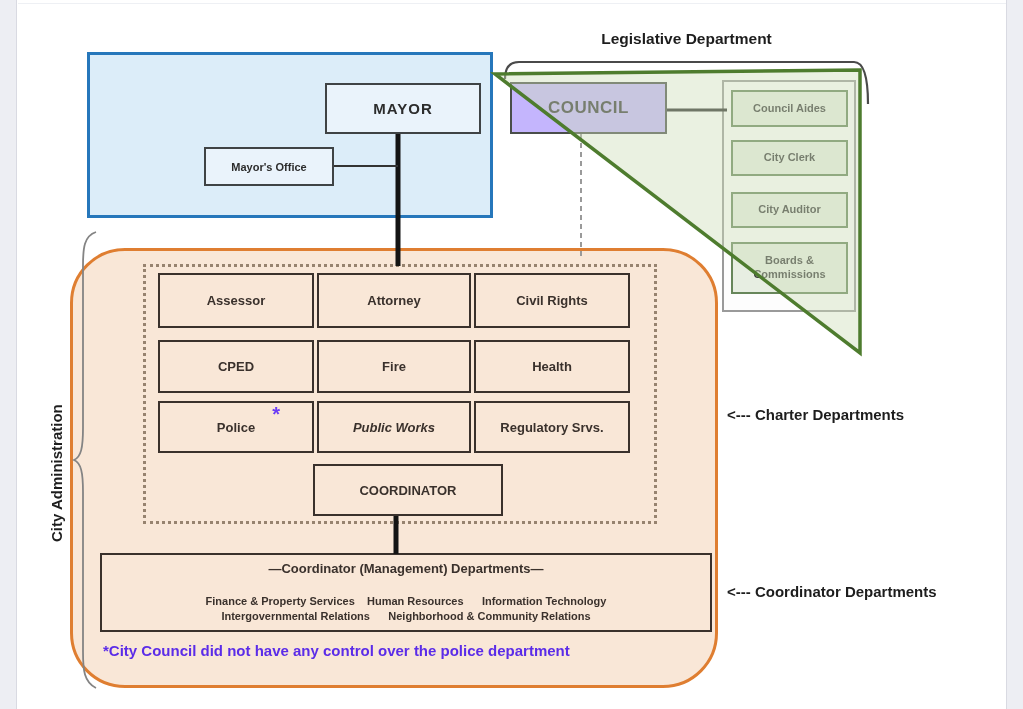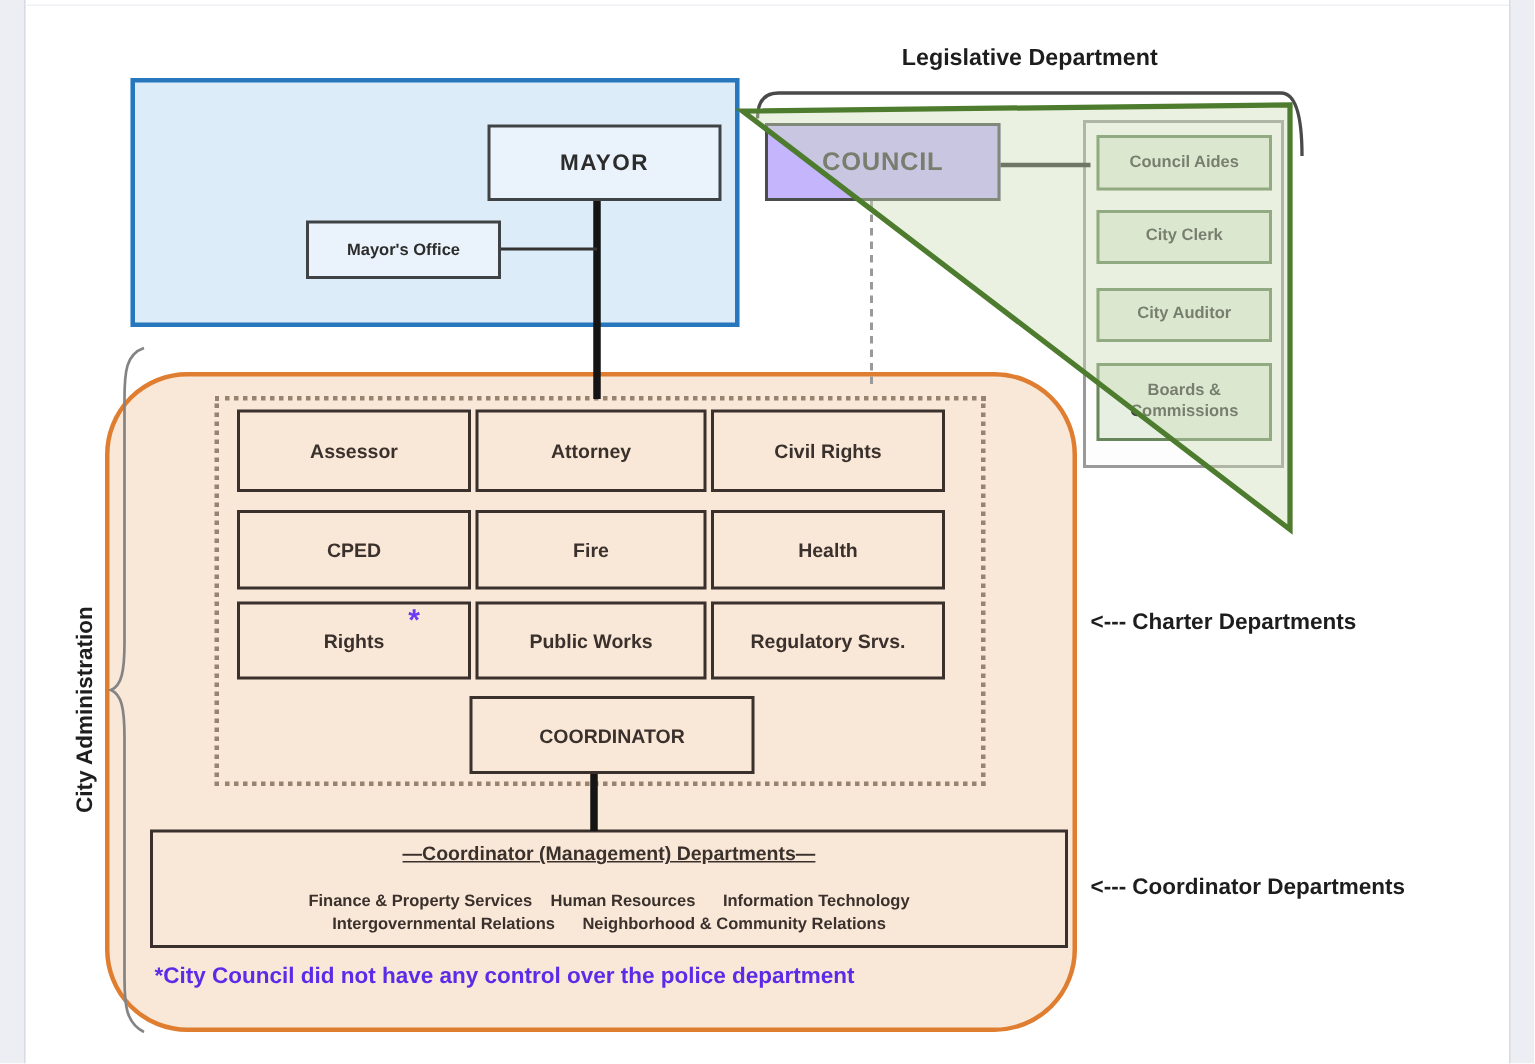--- a/index.html
+++ b/index.html
@@ -83,21 +83,21 @@
     writing-mode: vertical-rl; transform: rotate(180deg);
     font-size: 15px; font-weight: bold; color: #1e1e1e;
     text-align: center; z-index: 3;
   }
   .coord-depts-box {
     left: 100px; top: 553px; width: 612px; height: 79px;
     background: #f9e7d7; border: 2px solid #3a312c; z-index: 3;
     display: flex; flex-direction: column; align-items: center; justify-content: center;
     color: #3a312c;
   }
-  .coord-title { font-size: 13px; font-weight: bold; margin-bottom: 18px; text-decoration: underline; }
+  .coord-title { font-size: 13px; font-weight: bold; margin-bottom: 18px; }
   .coord-line  { font-size: 11px; font-weight: bold; white-space: pre; line-height: 1.32; }
   .police-note {
     left: 103px; top: 642px; width: 560px;
     font-size: 15px; font-weight: bold; color: #5b2ce8; z-index: 3;
   }
 
   
   .annotation {
     font-size: 15px; font-weight: bold; color: #1d1d1d; z-index: 2; white-space: nowrap;
   }
@@ -142,24 +142,24 @@
 
   <div class="abs dept-box" style="left:158px;top:273px;width:156px;height:55px;">Assessor</div>
   <div class="abs dept-box" style="left:317px;top:273px;width:154px;height:55px;">Attorney</div>
   <div class="abs dept-box" style="left:474px;top:273px;width:156px;height:55px;">Civil Rights</div>
 
   <div class="abs dept-box" style="left:158px;top:340px;width:156px;height:53px;">CPED</div>
   <div class="abs dept-box" style="left:317px;top:340px;width:154px;height:53px;">Fire</div>
   <div class="abs dept-box" style="left:474px;top:340px;width:156px;height:53px;">Health</div>
 
   <div class="abs dept-box" style="left:158px;top:401px;width:156px;height:52px;">
-    <span>Rights</span>
+    <span>Police</span>
     <span class="asterisk">*</span>
   </div>
-  <div class="abs dept-box" style="left:317px;top:401px;width:154px;height:52px;">Public Works</div>
+  <div class="abs dept-box" style="left:317px;top:401px;width:154px;height:52px;font-style:italic;">Public Works</div>
   <div class="abs dept-box" style="left:474px;top:401px;width:156px;height:52px;">Regulatory Srvs.</div>
 
   <div class="abs dept-box" style="left:313px;top:464px;width:190px;height:52px;">COORDINATOR</div>
 
   <div class="abs coord-depts-box">
     <div class="coord-title">—Coordinator (Management) Departments—</div>
     <div class="coord-line">Finance &amp; Property Services    Human Resources      Information Technology</div>
     <div class="coord-line">Intergovernmental Relations      Neighborhood &amp; Community Relations</div>
   </div>
 

